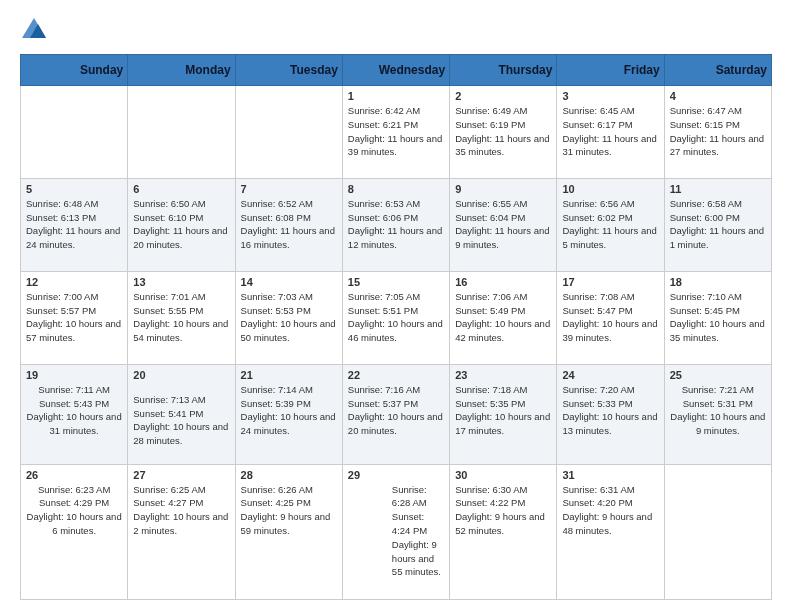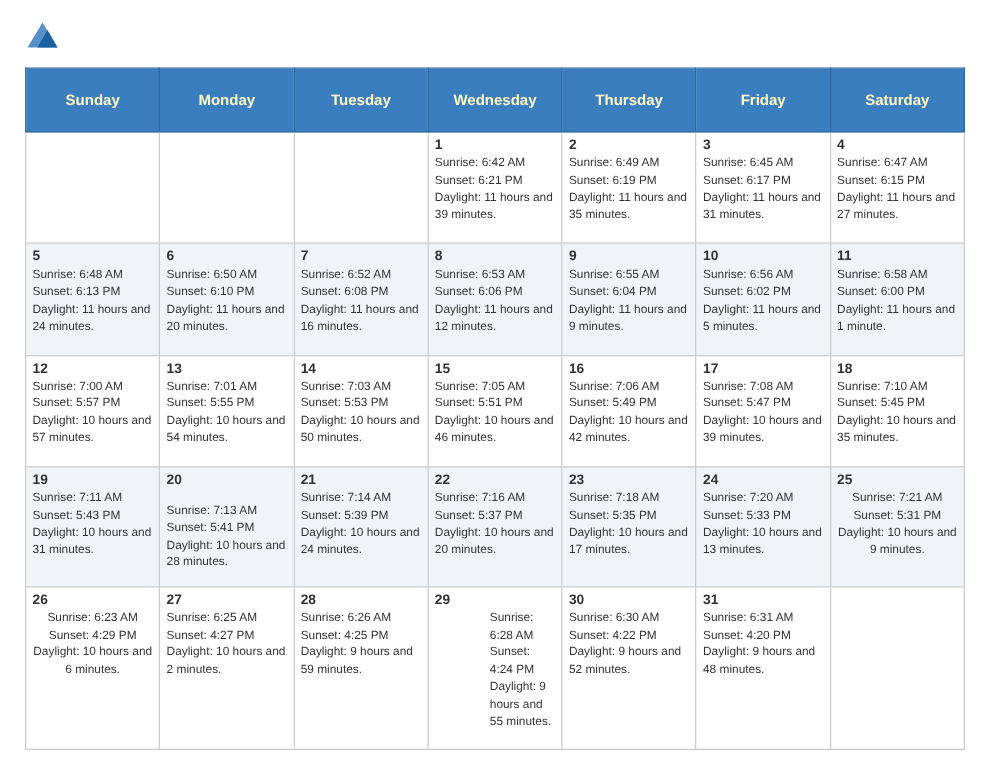--- a/index.html
+++ b/index.html
@@ -61,25 +61,25 @@
     }
     .calendar {
       flex: 1;
       border: 1px solid #ccc;
       border-collapse: collapse;
       width: 100%;
       table-layout: fixed;
     }
     .calendar th {
       background: #3a7ebf;
-      color: #fef9c3;
+      color: #0f172a;
       font-size: 12px;
       font-weight: bold;
-      padding: 18px 4px;
-      text-align: center;
+      padding: 8px 4px;
+      text-align: right;
       border: 1px solid #2e6aa0;
     }
     .calendar td {
       border: 1px solid #ccc;
       vertical-align: top;
       padding: 4px 5px;
       font-size: 10px;
       color: #333;
       background: #fff;
       height: 82px;
@@ -252,21 +252,21 @@
           <td>
             <span class="day-num">18</span>
             <div class="day-info" style="white-space: pre-line;">Sunrise: 7:10 AM
 Sunset: 5:45 PM
 Daylight: 10 hours and 35 minutes.</div>
           </td>
         </tr>
         <tr class="stripe-row">
           <td>
             <span class="day-num">19</span>
-            <div class="day-info" style="white-space: pre-line;">Sunrise: 7:11 AM
+            <div class="day-info" style="white-space: pre-line; text-align: center;">Sunrise: 7:11 AM
 Sunset: 5:43 PM
 Daylight: 10 hours and 31 minutes.</div>
           </td>
           <td>
             <span class="day-num">20</span>
             <div class="day-info" style="white-space: pre-line; margin-top: 12px;">Sunrise: 7:13 AM
 Sunset: 5:41 PM
 Daylight: 10 hours and 28 minutes.</div>
           </td>
           <td>

